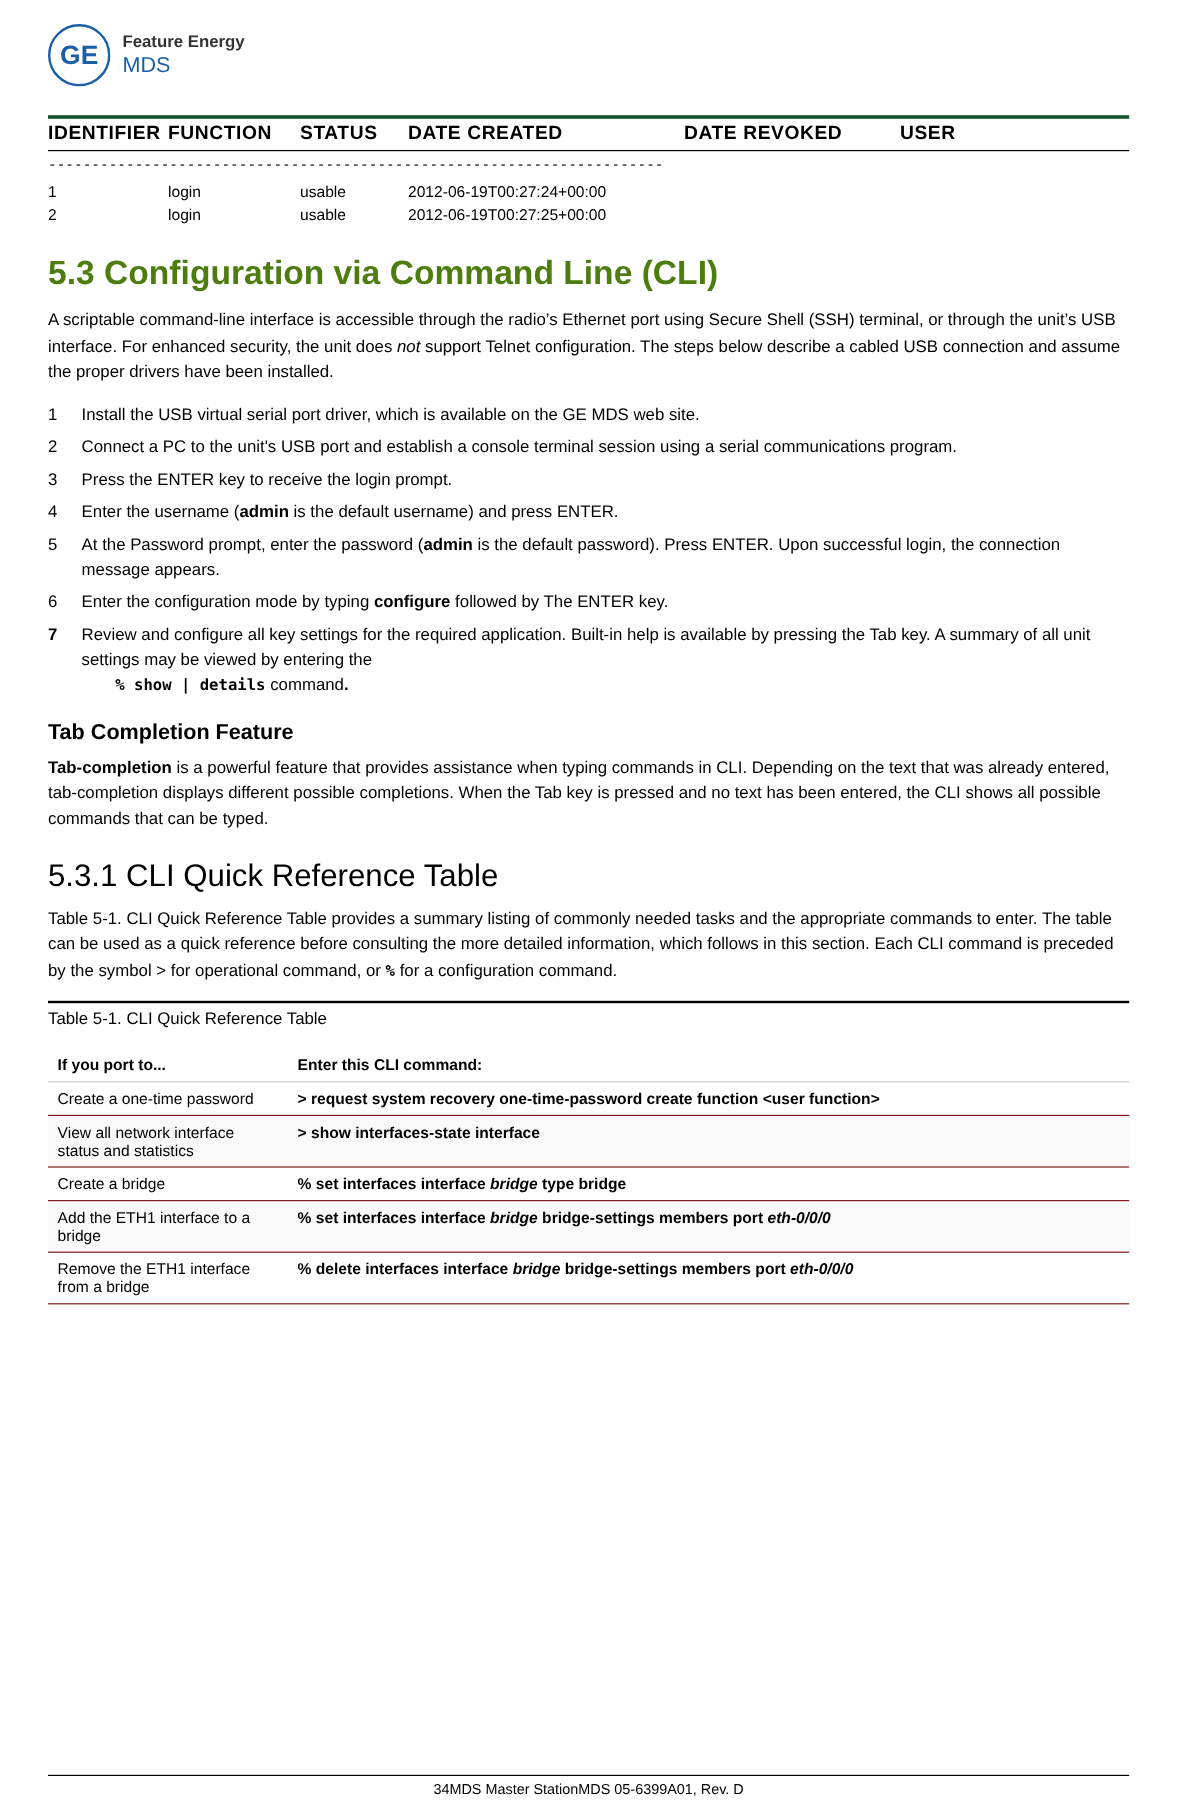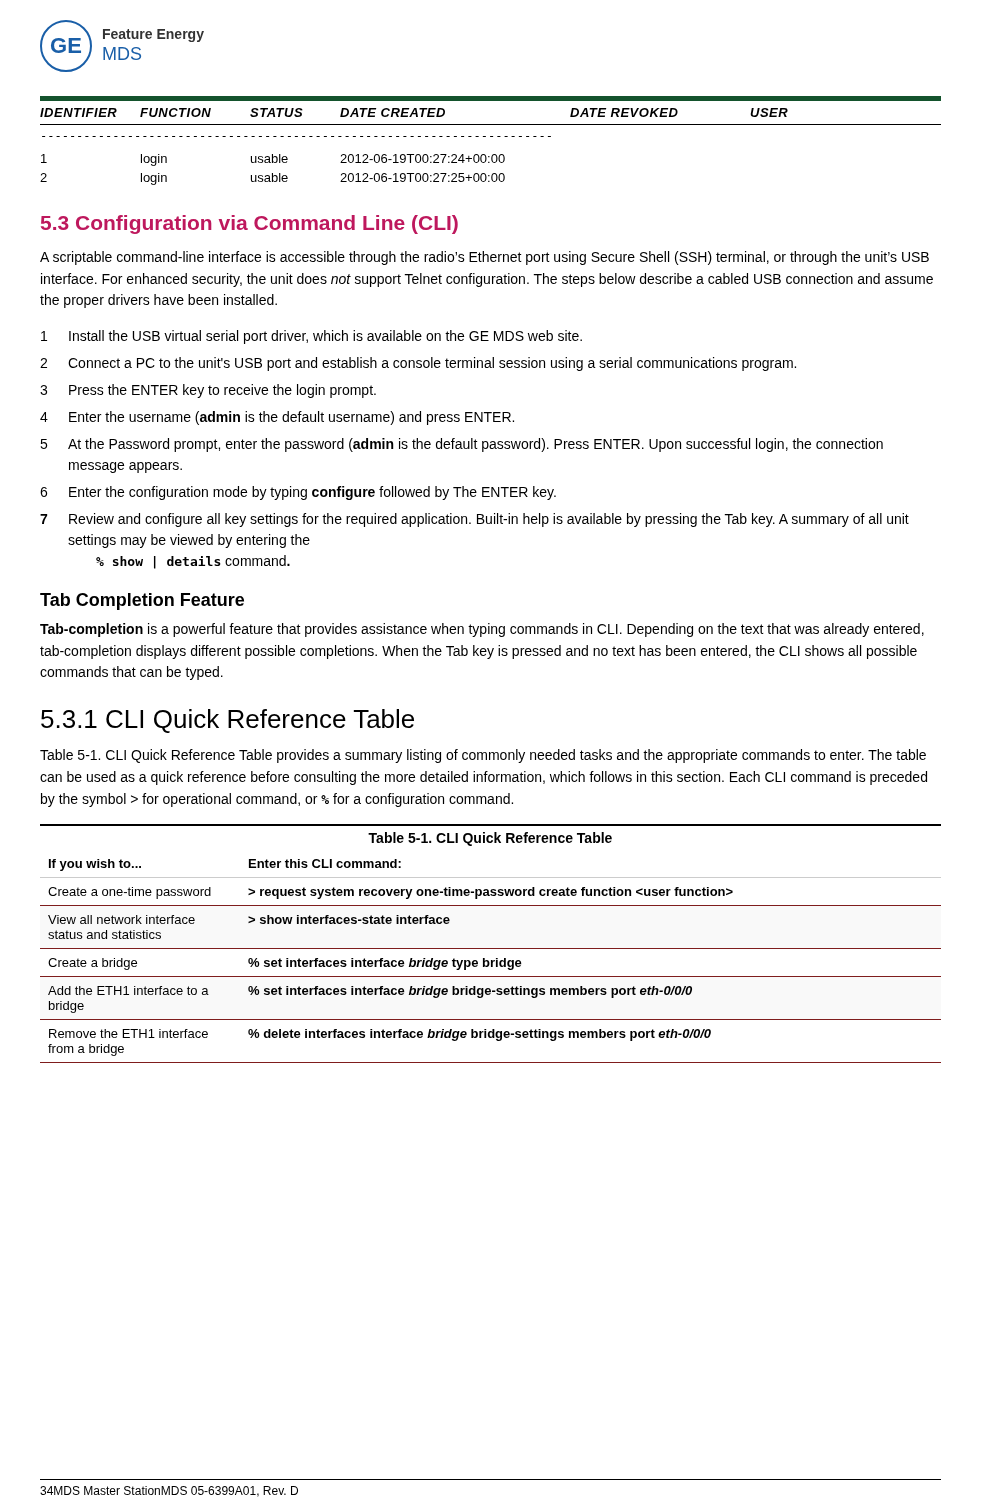--- a/index.html
+++ b/index.html
@@ -39,28 +39,27 @@
       font-weight: bold;
       line-height: 1.3;
       color: #333;
     }
     .logo-text .digital { font-size: 14px; font-weight: bold; }
     .logo-text .mds { font-size: 18px; font-weight: normal; color: #1a5fa8; }
 
     .col-headers {
       display: flex;
       gap: 0;
-      border-top: 5px solid #14532d;
+      border-top: 3px solid #14532d;
       border-bottom: 1px solid #000;
       padding: 4px 0;
       font-weight: bold;
-      font-size: 13px;
+      font-size: 16px;
       letter-spacing: 0.5px;
       margin-top: 8px;
-      font-style: italic;
     }
     .col-id { width: 100px; }
     .col-func { width: 110px; }
     .col-status { width: 90px; }
     .col-date-created { width: 230px; }
     .col-date-revoked { width: 180px; }
     .col-user { width: 100px; }
     .separator-dashes {
       font-size: 12px;
       letter-spacing: 0;
@@ -74,24 +73,24 @@
       align-items: center;
       padding: 2px 0;
       font-size: 13px;
     }
     .data-row .col-id { font-weight: normal; }
     .data-row .col-func { }
     .data-row .col-status { }
     .data-row .col-date-created { }
 
     h2.section-title {
-      font-size: 21px;
+      font-size: 28px;
       font-weight: bold;
       margin: 24px 0 12px 0;
-      color: #be185d;
+      color: #4d7c0f;
     }
     .section-intro {
       font-size: 14px;
       line-height: 1.55;
       margin-bottom: 14px;
     }
     .section-intro em { font-style: italic; }
 
     ol.steps {
       margin: 0 0 14px 0;
@@ -137,24 +136,24 @@
       font-weight: normal;
       margin: 20px 0 10px 0;
     }
     .reference-intro {
       font-size: 14px;
       line-height: 1.55;
       margin-bottom: 14px;
     }
 
     .table-caption {
-      text-align: center;
-      font-weight: bold;
-      font-size: 14px;
-      margin-bottom: 4px;
+      text-align: left;
+      font-weight: normal;
+      font-size: 14px;
+      margin-bottom: 18px;
       border-top: 2px solid #000;
       padding-top: 4px;
     }
 
     table.cli-table {
       width: 100%;
       border-collapse: collapse;
       font-size: 13px;
     }
     table.cli-table th {
@@ -175,21 +174,21 @@
     table.cli-table td:first-child { width: 200px; }
     table.cli-table .cmd { font-weight: bold; }
     table.cli-table .cmd em { font-style: italic; text-align: right; }
 
     .footer {
       position: absolute;
       bottom: 14px;
       left: 40px;
       right: 40px;
       display: flex;
-      justify-content: flex-start;
+      justify-content: center;
       font-size: 12px;
       border-top: 1px solid #000;
       padding-top: 4px;
     }
   </style>
 </head>
 <body>
 
 <div class="page">
 
@@ -281,21 +280,21 @@
 
   <p class="reference-intro">
     Table 5-1. CLI Quick Reference Table provides a summary listing of commonly needed tasks and the appropriate commands to enter. The table can be used as a quick reference before consulting the more detailed information, which follows in this section. Each CLI command is preceded by the symbol &gt; for operational command, or <span class="monobold">%</span> for a configuration command.
   </p>
 
   <div class="table-caption">Table 5-1. CLI Quick Reference Table</div>
 
   <table class="cli-table">
     <thead>
       <tr>
-        <th>If you wish to...</th>
+        <th>If you port to...</th>
         <th>Enter this CLI command:</th>
       </tr>
     </thead>
     <tbody>
       <tr>
         <td>Create a one-time password</td>
         <td>
           <span class="cmd">&gt; request system recovery one-time-password create function &lt;user function&gt;</span>
         </td>
       </tr>

